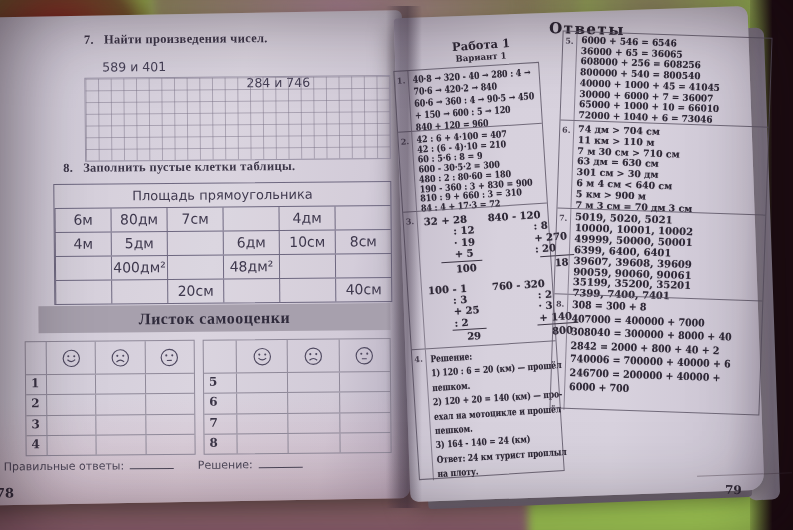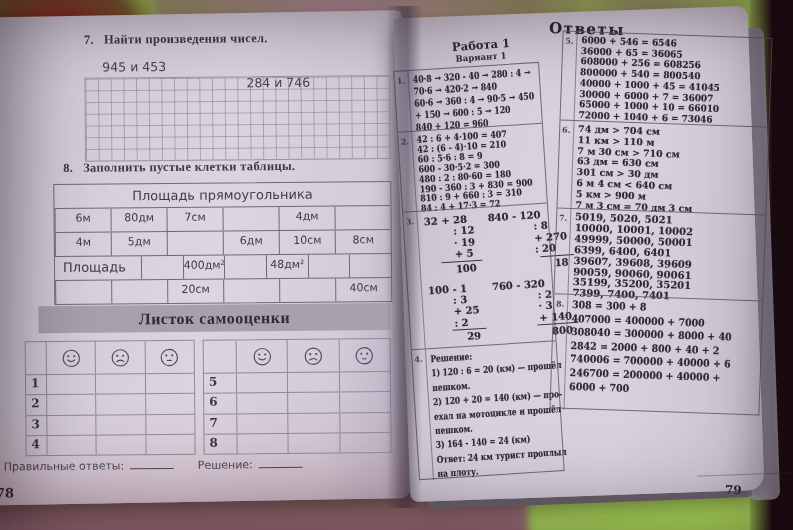--- a/index.html
+++ b/index.html
@@ -31,21 +31,21 @@
     background-image:linear-gradient(to right,rgba(122,114,134,.5) 1px,transparent 1px),linear-gradient(to bottom,rgba(122,114,134,.5) 1px,transparent 1px);
     background-size:12.67px 11.72px;}
   .t8{left:64px;top:158px;font:bold 12.5px "Liberation Serif",serif;color:#3c3648;letter-spacing:.3px;}
   .t8 .tnum{margin-right:10px;}
   .wtable{left:54px;top:181px;width:336px;border:1.3px solid #6e6880;font-family:"DejaVu Sans",sans-serif;color:#3f394e;background:rgba(255,255,255,.05);}
   .wt-caption{height:23px;line-height:24px;text-align:center;font-size:13px;border-bottom:1.2px solid #6e6880;}
   .wt-row{display:flex;height:23px;}
   .wt-row + .wt-row{border-top:1.2px solid #6e6880;}
   .wt-label{width:86px;box-sizing:border-box;padding:3px 0 0 8px;font-size:13px;}
   .wt-cells{flex:1;display:flex;}
-  .wt-cell{flex:1;border-left:1.2px solid #6e6880;text-align:center;font-size:11px;padding-top:3px;box-sizing:border-box;overflow:hidden;}
+  .wt-cell{flex:1;border-left:1.2px solid #6e6880;text-align:center;font-size:14px;padding-top:3px;box-sizing:border-box;overflow:hidden;}
   .banner{left:38px;top:303px;width:352px;height:27px;background:#a7a0ad;text-align:center;font:bold 16px "Liberation Serif",serif;color:#302b3c;line-height:27px;letter-spacing:.5px;}
   .sa{border:1px solid #8f8999;display:flex;flex-direction:column;}
   .sa-left{left:24px;top:338px;width:168px;height:113px;}
   .sa-right{left:202px;top:338px;width:186px;height:113px;}
   .sa-head{display:flex;height:32px;border-bottom:1px solid #8f8999;}
   .sa-iconcell{flex:1;display:flex;align-items:center;justify-content:center;border-left:1px solid #8f8999;}
   .sa-numcol{box-sizing:border-box;}
   .sa-left .sa-numcol{width:20px;} .sa-right .sa-numcol{width:32px;}
   .sa-rows{display:flex;flex-direction:column;flex:1;}
   .sa-row{display:flex;flex:1;}
@@ -104,21 +104,21 @@
   <div class="stack-right"></div>
   <div class="stack-bottom"></div>
   <div class="page page-left"></div>
   <div class="page page-right"></div>
 
   <div class="lc">
 
     <div class="t7">
       <span class="tnum">7.</span><span>Найти произведения чисел.</span>
     </div>
-    <div class="pair1">945 и 453</div>
+    <div class="pair1">589 и 401</div>
     <div class="pair2">284 и 746</div>
     <div class="grid7"></div>
 
     <div class="t8">
       <span class="tnum">8.</span><span>Заполнить пустые клетки таблицы.</span>
     </div>
 
     <div class="wtable">
       <div class="wt-caption">Площадь прямоугольника</div>
       <div>
@@ -139,21 +139,20 @@
               <div class="wt-cell">4м</div>
               <div class="wt-cell">5дм</div>
               <div class="wt-cell"></div>
               <div class="wt-cell">6дм</div>
               <div class="wt-cell">10см</div>
               <div class="wt-cell">8см</div>
             </div>
           </div>
 
           <div class="wt-row">
-            <div class="wt-label">Площадь</div>
             <div class="wt-cells">
               <div class="wt-cell"></div>
               <div class="wt-cell">400дм²</div>
               <div class="wt-cell"></div>
               <div class="wt-cell">48дм²</div>
               <div class="wt-cell"></div>
               <div class="wt-cell"></div>
             </div>
           </div>
 

